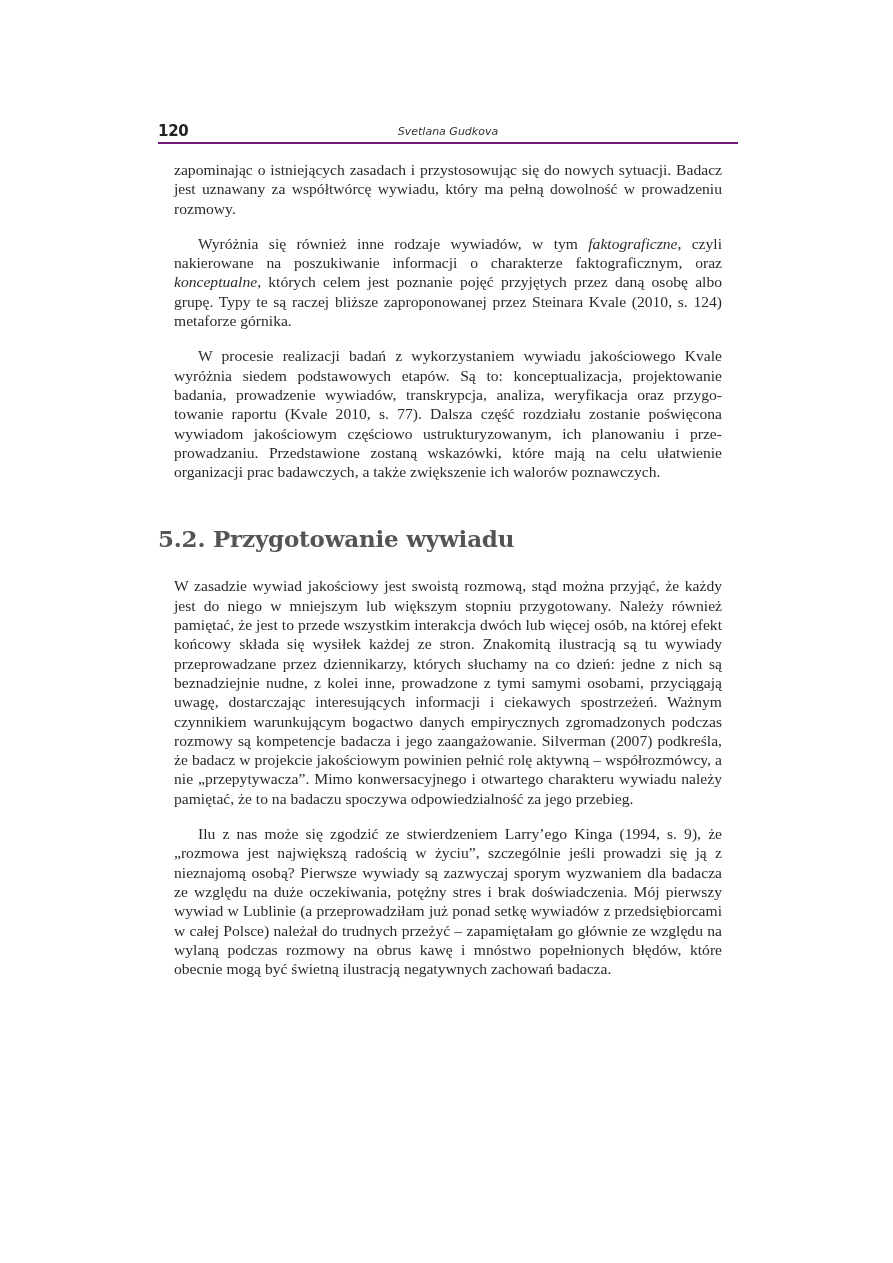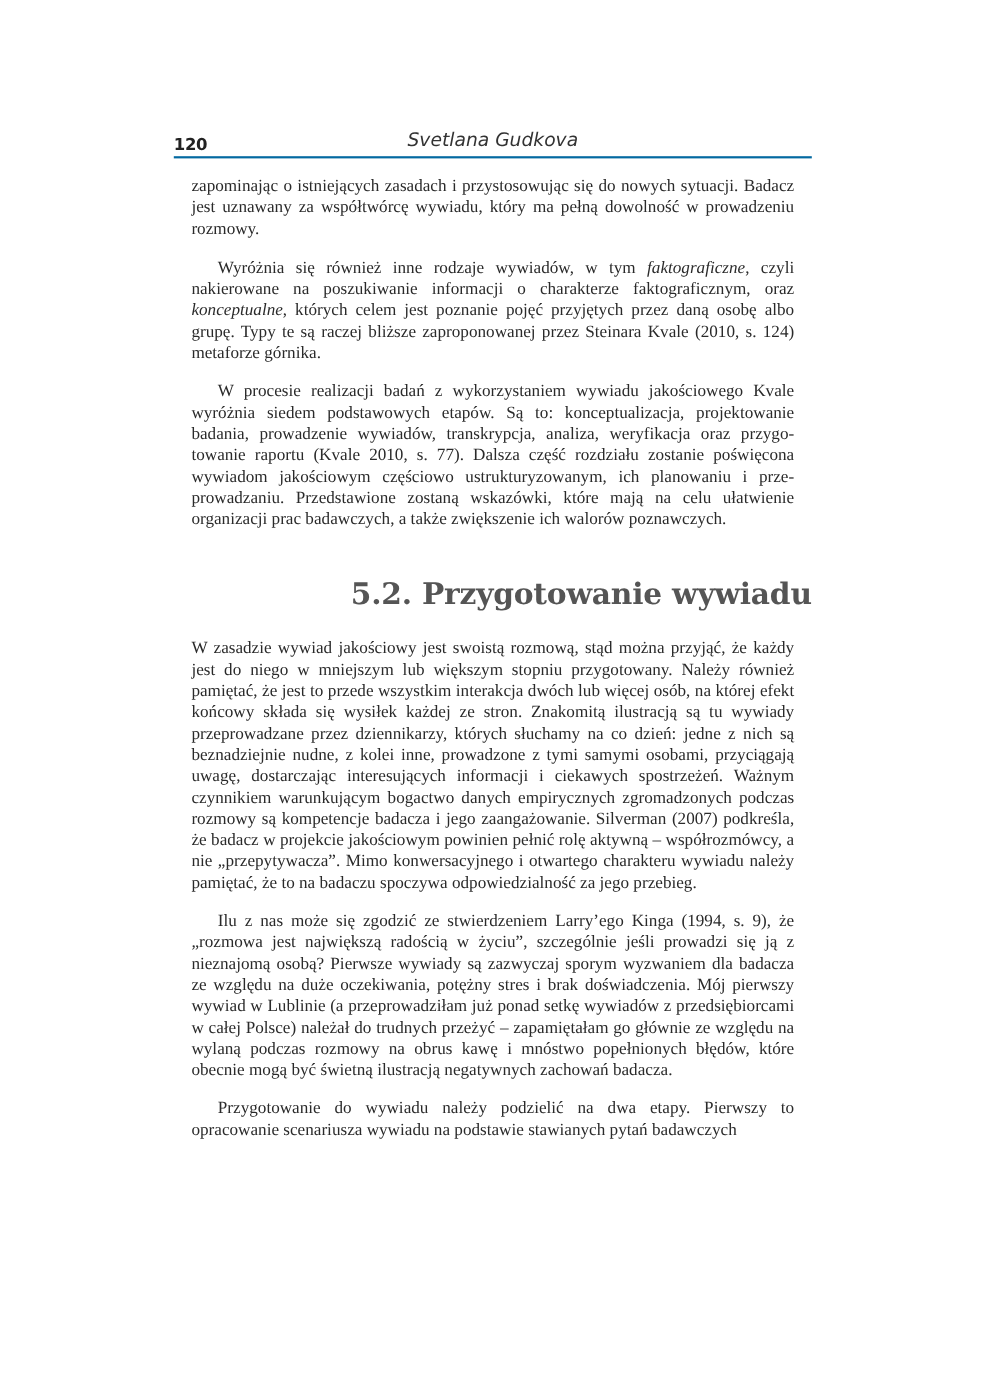--- a/index.html
+++ b/index.html
@@ -17,62 +17,62 @@
     }
     .page {
       position: absolute;
       left: 158px;
       top: 118px;
       width: 580px;
     }
     .running-head {
       position: relative;
       height: 24px;
-      border-bottom: 2px solid #0369a1;
+      border-bottom: 2px solid #701a75;
     }
     .page-number {
       position: absolute;
       left: 0;
       bottom: 2px;
       font-family: "DejaVu Sans", sans-serif;
       font-weight: bold;
       font-size: 15px;
       color: #222;
       letter-spacing: -0.3px;
     }
     .author {
       position: absolute;
       left: 0;
       right: 0;
       bottom: 4px;
       text-align: center;
       font-family: "DejaVu Sans", sans-serif;
       font-style: italic;
-      font-size: 17px;
+      font-size: 11px;
       color: #333;
     }
     .body-text {
       margin-top: 12px;
       font-size: 15.6px;
       line-height: 19.3px;
       text-align: justify;
       hyphens: manual;
     }
     .body-text p {
       margin: 16px;
     }
     .body-text p.indent {
       text-indent: 24px;
     }
     .section-heading {
       margin: 44px 0 24px 0;
-      text-align: right;
+      text-align: left;
       font-family: "DejaVu Serif", serif;
       font-weight: bold;
-      font-size: 27px;
+      font-size: 23px;
       color: #555555;
       letter-spacing: -0.2px;
     }
     em { }
   </style>
 </head>
 <body>
 
 <div class="page">
   <div class="running-head">
@@ -84,15 +84,14 @@
     <p>zapominając o istniejących zasadach i przystosowując się do nowych sytuacji. Badacz jest uznawany za współtwórcę wywiadu, który ma pełną dowolność w prowadzeniu rozmowy.</p>
     <p class="indent"><span>Wyróżnia się również inne rodzaje wywiadów, w tym </span><em>faktograficzne</em><span>, czyli nakierowane na poszukiwanie informacji o charakterze faktograficznym, oraz </span><em>konceptualne</em><span>, których celem jest poznanie pojęć przyjętych przez daną osobę albo grupę. Typy te są raczej bliższe zaproponowanej przez Steinara Kvale (2010, s. 124) metaforze górnika.</span></p>
     <p class="indent">W procesie realizacji badań z wykorzystaniem wywiadu jakościowego Kvale wyróżnia siedem podstawowych etapów. Są to: konceptualizacja, projektowanie badania, prowadzenie wywiadów, transkrypcja, analiza, weryfikacja oraz przygo­towanie raportu (Kvale 2010, s. 77). Dalsza część rozdziału zostanie poświęcona wywiadom jakościowym częściowo ustrukturyzowanym, ich planowaniu i prze­prowadzaniu. Przedstawione zostaną wskazówki, które mają na celu ułatwienie organizacji prac badawczych, a także zwiększenie ich walorów poznawczych.</p>
   </div>
 
   <h2 class="section-heading">5.2. Przygotowanie wywiadu</h2>
 
   <div class="body-text" style="margin-top:0">
     <p>W zasadzie wywiad jakościowy jest swoistą rozmową, stąd można przyjąć, że każdy jest do niego w mniejszym lub większym stopniu przygotowany. Należy również pamiętać, że jest to przede wszystkim interakcja dwóch lub więcej osób, na której efekt końcowy składa się wysiłek każdej ze stron. Znakomitą ilustra­cją są tu wywiady przeprowadzane przez dziennikarzy, których słuchamy na co dzień: jedne z nich są beznadziejnie nudne, z kolei inne, prowadzone z tymi samymi osobami, przyciągają uwagę, dostarczając interesujących informacji i ciekawych spostrzeżeń. Ważnym czynnikiem warunkującym bogactwo danych empirycznych zgromadzonych podczas rozmowy są kompetencje badacza i jego zaangażowanie. Silverman (2007) podkreśla, że badacz w projekcie jakościo­wym powinien pełnić rolę aktywną – współrozmówcy, a nie „przepytywacza”. Mimo konwersacyjnego i otwartego charakteru wywiadu należy pamiętać, że to na badaczu spoczywa odpowiedzialność za jego przebieg.</p>
     <p class="indent">Ilu z nas może się zgodzić ze stwierdzeniem Larry’ego Kinga (1994, s. 9), że „rozmowa jest największą radością w życiu”, szczególnie jeśli prowadzi się ją z nieznajomą osobą? Pierwsze wywiady są zazwyczaj sporym wyzwaniem dla ba­dacza ze względu na duże oczekiwania, potężny stres i brak doświadczenia. Mój pierwszy wywiad w Lublinie (a przeprowadziłam już ponad setkę wywiadów z przedsiębiorcami w całej Polsce) należał do trudnych przeżyć – zapamiętałam go głównie ze względu na wylaną podczas rozmowy na obrus kawę i mnóstwo popełnionych błędów, które obecnie mogą być świetną ilustracją negatywnych zachowań badacza.</p>
-    <p class="indent">Przygotowanie do wywiadu należy podzielić na dwa etapy. Pierwszy to opracowanie scenariusza wywiadu na podstawie stawianych pytań badawczych</p>
   </div>
 </div>
 
 </body></html>

